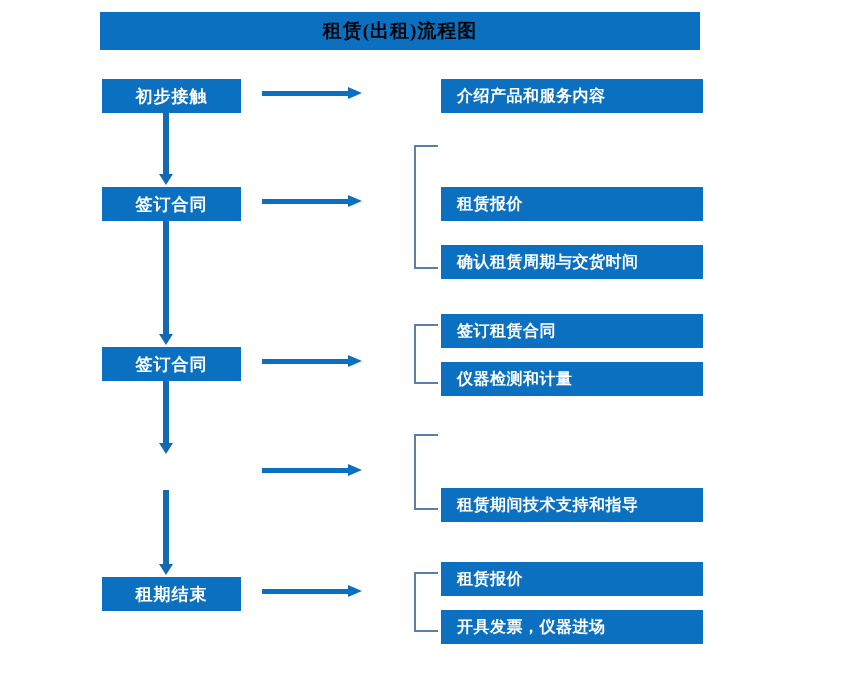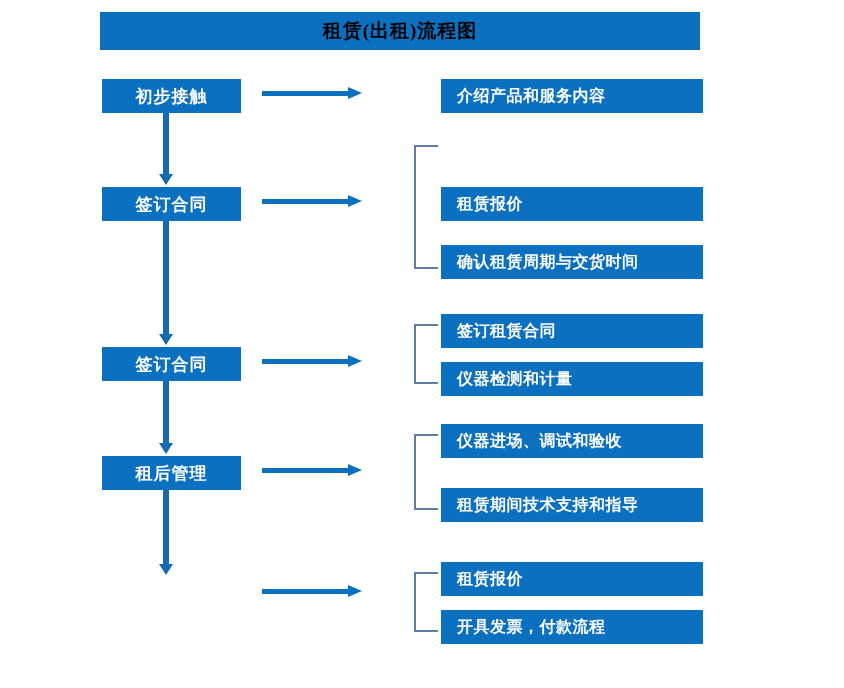--- a/index.html
+++ b/index.html
@@ -177,41 +177,40 @@
   <div class="bracket" style="top:324px;height:60px"></div>
 
   <div class="detail-box" style="top:362px">仪器检测和计量</div>
   <div class="detail-box" style="top:314px">签订租赁合同</div>
 
   <div class="v-arrow" style="top:381px;height:73px">
     <div class="shaft" style="height:62px"></div>
     <div class="head" style="top:62px"></div>
   </div>
 
-  <div class="stage-box" style="top:456px">租后管理</div>
 
   <div class="h-arrow" style="top:464px">
     <div class="shaft"></div>
     <div class="head"></div>
   </div>
 
   <div class="bracket" style="top:434px;height:76px"></div>
 
-  <div class="detail-box" style="top:424px">仪器进场、调试和验收</div>
   <div class="detail-box" style="top:488px">租赁期间技术支持和指导</div>
 
   <div class="v-arrow" style="top:490px;height:85px">
     <div class="shaft" style="height:74px"></div>
     <div class="head" style="top:74px"></div>
   </div>
 
+  <div class="stage-box" style="top:577px">租期结束</div>
 
   <div class="h-arrow" style="top:585px">
     <div class="shaft"></div>
     <div class="head"></div>
   </div>
 
   <div class="bracket" style="top:572px;height:60px"></div>
 
   <div class="detail-box" style="top:562px">租赁报价</div>
-  <div class="detail-box" style="top:610px">开具发票，付款流程</div>
+  <div class="detail-box" style="top:610px">开具发票，仪器进场</div>
 
 </div>
 
 </body></html>

